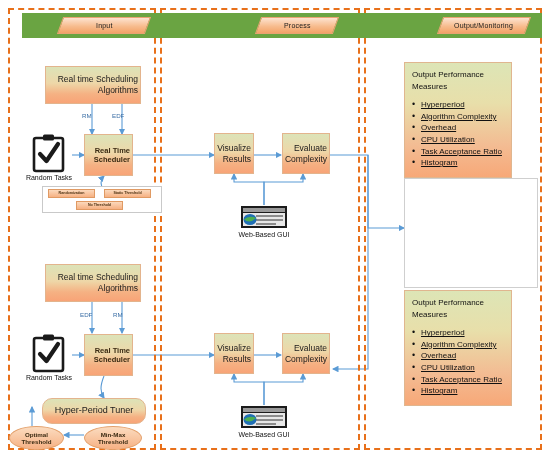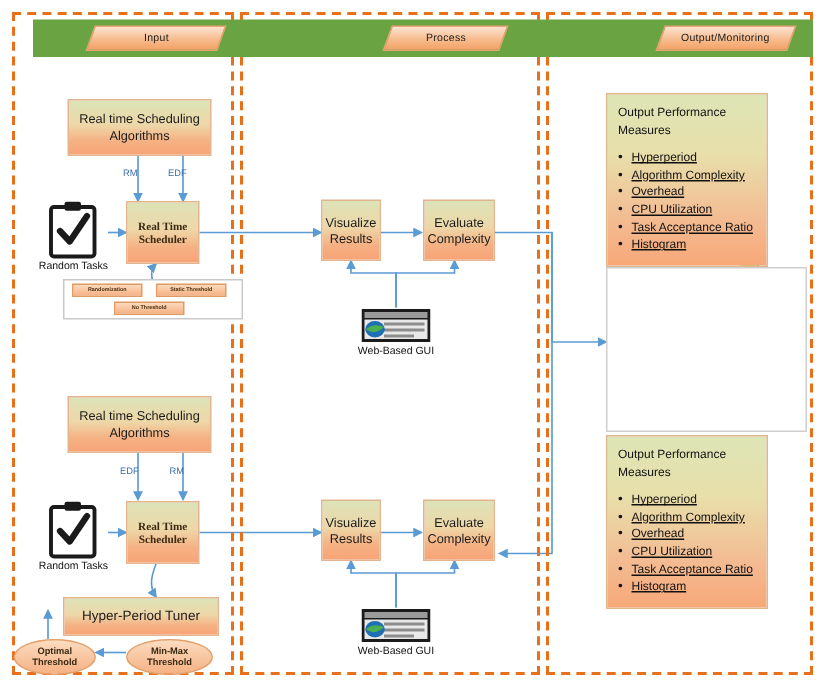--- a/index.html
+++ b/index.html
@@ -33,24 +33,24 @@
   }
   .pgram span {
     transform: skewX(20deg);
     font-size: 7px; color: #1a1a1a; white-space: nowrap; letter-spacing: .2px;
   }
 
   .gbox {
     position: absolute;
     background: linear-gradient(180deg, #DCE3B8 0%, #EED7A8 45%, #F5B183 75%, #F8A477 100%);
     border: 1px solid #E3B48D;
-    display: flex; align-items: center; justify-content: center; text-align: center;
+    display: flex; align-items: center; justify-content: center; text-align: right;
     font-size: 8.5px; color: #1a1a1a; line-height: 1.25; padding: 2px;
   }
-  .gbox.bold { font-weight: bold; font-size: 7.5px; color: #3a2a12; font-family: Liberation Serif, serif; }
+  .gbox.bold { font-weight: bold; font-size: 7.5px; color: #3a2a12; }
 
   .smallbox {
     position: absolute;
     background: linear-gradient(180deg, #FBD9BC 0%, #F6B183 100%);
     border: 1px solid #E09A63;
     display: flex; align-items: center; justify-content: center;
     font-size: 3.6px; font-weight: bold; color: #4a2f10; text-align: center;
     line-height: 1.1;
   }
   .panelbox {
@@ -274,21 +274,21 @@
 
 <svg style="position:absolute;left:27px;top:333px;" width="44" height="42" viewBox="0 0 44 42">
   <rect x="7" y="5" width="29" height="33" rx="2" fill="#ffffff" stroke="#1a1a1a" stroke-width="2.6"></rect>
   <rect x="16" y="1.5" width="11" height="6" rx="1.5" fill="#1a1a1a"></rect>
   <path d="M13 21 L19.5 28 L31 11" fill="none" stroke="#1a1a1a" stroke-width="4.2" stroke-linecap="round" stroke-linejoin="round"></path>
 </svg>
 <div class="caption" style="left:18px; top:374px; width:62px;">Random Tasks</div>
 
 <div class="gbox bold" style="left:84px; top:334px; width:49px; height:42px;">Real Time Scheduler</div>
 
-<div class="gbox" style="left:42px; top:398px; width:104px; height:26px; font-size:9px;">Hyper-Period Tuner</div>
+<div class="gbox" style="left:42px; top:398px; width:104px; height:26px; font-size:9px;border-radius:10px;">Hyper-Period Tuner</div>
 
 <div class="ellipse" style="left:9px; top:426px; width:55px; height:24px;">Optimal Threshold</div>
 <div class="ellipse" style="left:84px; top:426px; width:58px; height:24px;">Min-Max Threshold</div>
 
 <div class="gbox" style="left:214px; top:333px; width:40px; height:41px;">Visualize Results</div>
 <div class="gbox" style="left:282px; top:333px; width:48px; height:41px;">Evaluate Complexity</div>
 
 <svg style="position:absolute;left:241px;top:406px;" width="46" height="22" viewBox="0 0 46 22">
   <rect x="0" y="0" width="46" height="22" fill="#1b1b1b"></rect>
   <rect x="2" y="2" width="42" height="4" fill="#9a9a9a"></rect>

